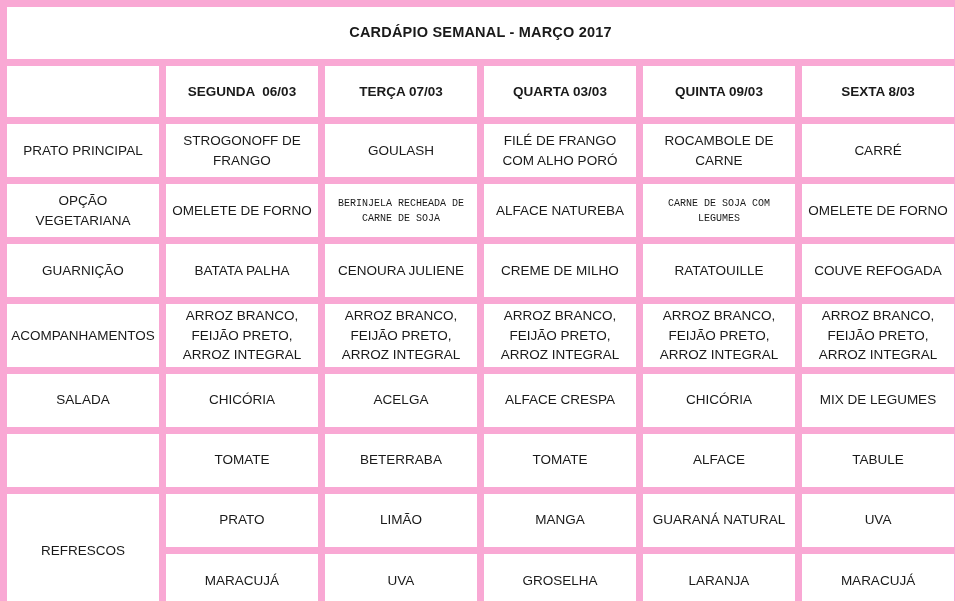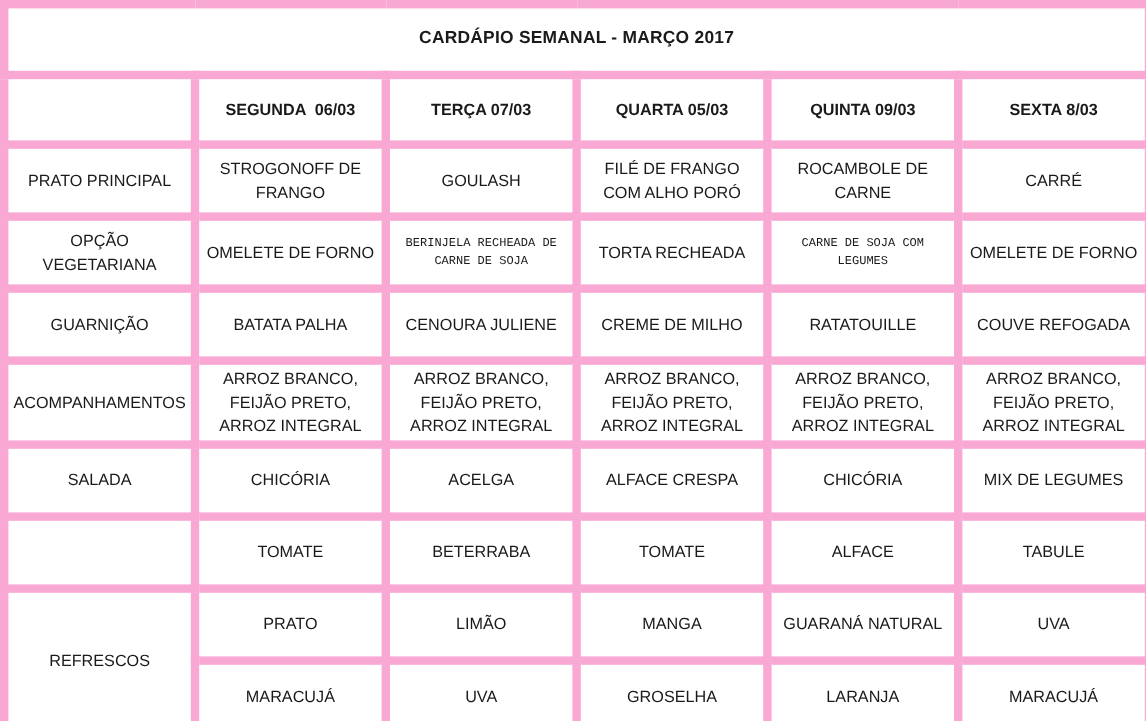--- a/index.html
+++ b/index.html
@@ -66,39 +66,39 @@
     <col class="day-col">
   </colgroup>
   <tbody>
     <tr class="title-row">
       <td colspan="6">CARDÁPIO SEMANAL - MARÇO 2017</td>
     </tr>
     <tr class="header-row">
       <td></td>
       <th class="day-header">SEGUNDA  06/03</th>
       <th class="day-header">TERÇA 07/03</th>
-      <th class="day-header">QUARTA 05/03</th>
+      <th class="day-header">QUARTA 03/03</th>
       <th class="day-header">QUINTA 09/03</th>
       <th class="day-header">SEXTA 8/03</th>
     </tr>
 
     <tr class="body-row">
       <td class="row-label">PRATO PRINCIPAL</td>
       <td>STROGONOFF DE FRANGO</td>
       <td>GOULASH</td>
       <td>FILÉ DE FRANGO COM ALHO PORÓ</td>
       <td>ROCAMBOLE DE CARNE</td>
       <td>CARRÉ</td>
     </tr>
 
     <tr class="body-row">
       <td class="row-label">OPÇÃO VEGETARIANA</td>
       <td>OMELETE DE FORNO</td>
       <td class="small-text">BERINJELA RECHEADA DE CARNE DE SOJA</td>
-      <td>TORTA RECHEADA</td>
+      <td>ALFACE NATUREBA</td>
       <td class="small-text">CARNE DE SOJA COM LEGUMES</td>
       <td>OMELETE DE FORNO</td>
     </tr>
 
     <tr class="body-row">
       <td class="row-label">GUARNIÇÃO</td>
       <td>BATATA PALHA</td>
       <td>CENOURA JULIENE</td>
       <td>CREME DE MILHO</td>
       <td>RATATOUILLE</td>

